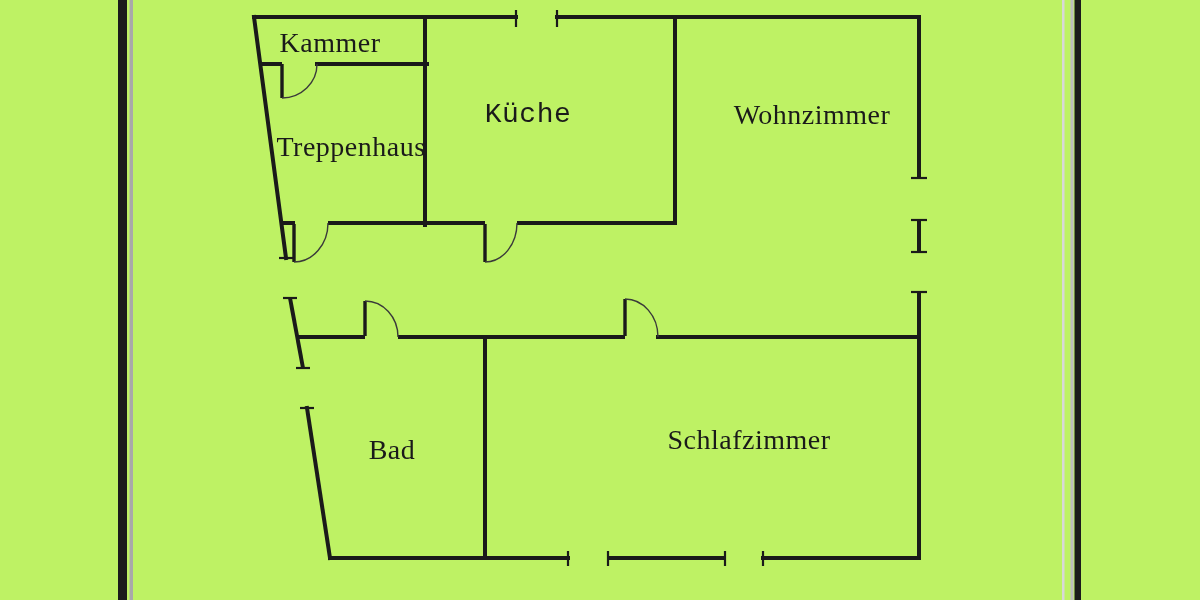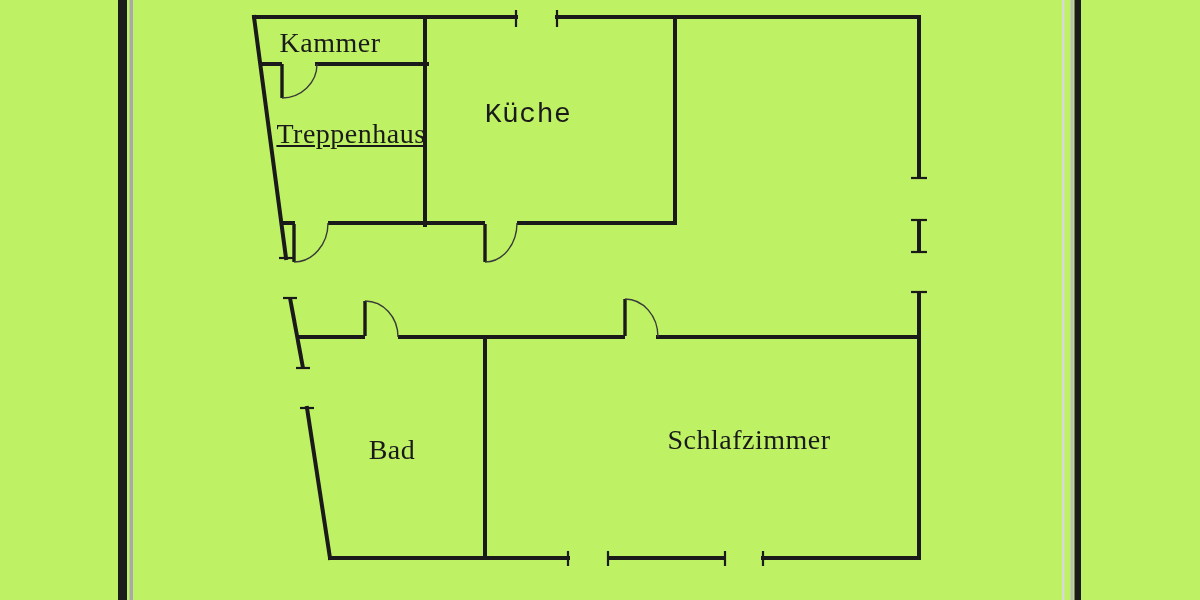--- a/index.html
+++ b/index.html
@@ -119,18 +119,19 @@
       <path class="tick" d="M296,368 H310"></path>
       <path class="tick" d="M300,408 H314"></path>
       <path class="tick" d="M568,551 V566"></path>
       <path class="tick" d="M608,551 V566"></path>
       <path class="tick" d="M725,551 V566"></path>
       <path class="tick" d="M763,551 V566"></path>
     </g>
   </svg>
 
   <div class="room-label" style="left:330px; top:43px;">Kammer</div>
-  <div class="room-label" style="left:351px; top:134px;text-decoration:underline;">Treppenhaus</div>
+  <div class="room-label" style="left:351px; top:147px;">Treppenhaus</div>
   <div class="room-label" style="left:528px; top:115px;font-family:Liberation Mono, monospace;">Küche</div>
+  <div class="room-label" style="left:812px; top:115px;">Wohnzimmer</div>
   <div class="room-label" style="left:392px; top:450px;font-family:Liberation Serif, serif;">Bad</div>
   <div class="room-label" style="left:749px; top:440px;">Schlafzimmer</div>
 
 </div>
 
 </body></html>

